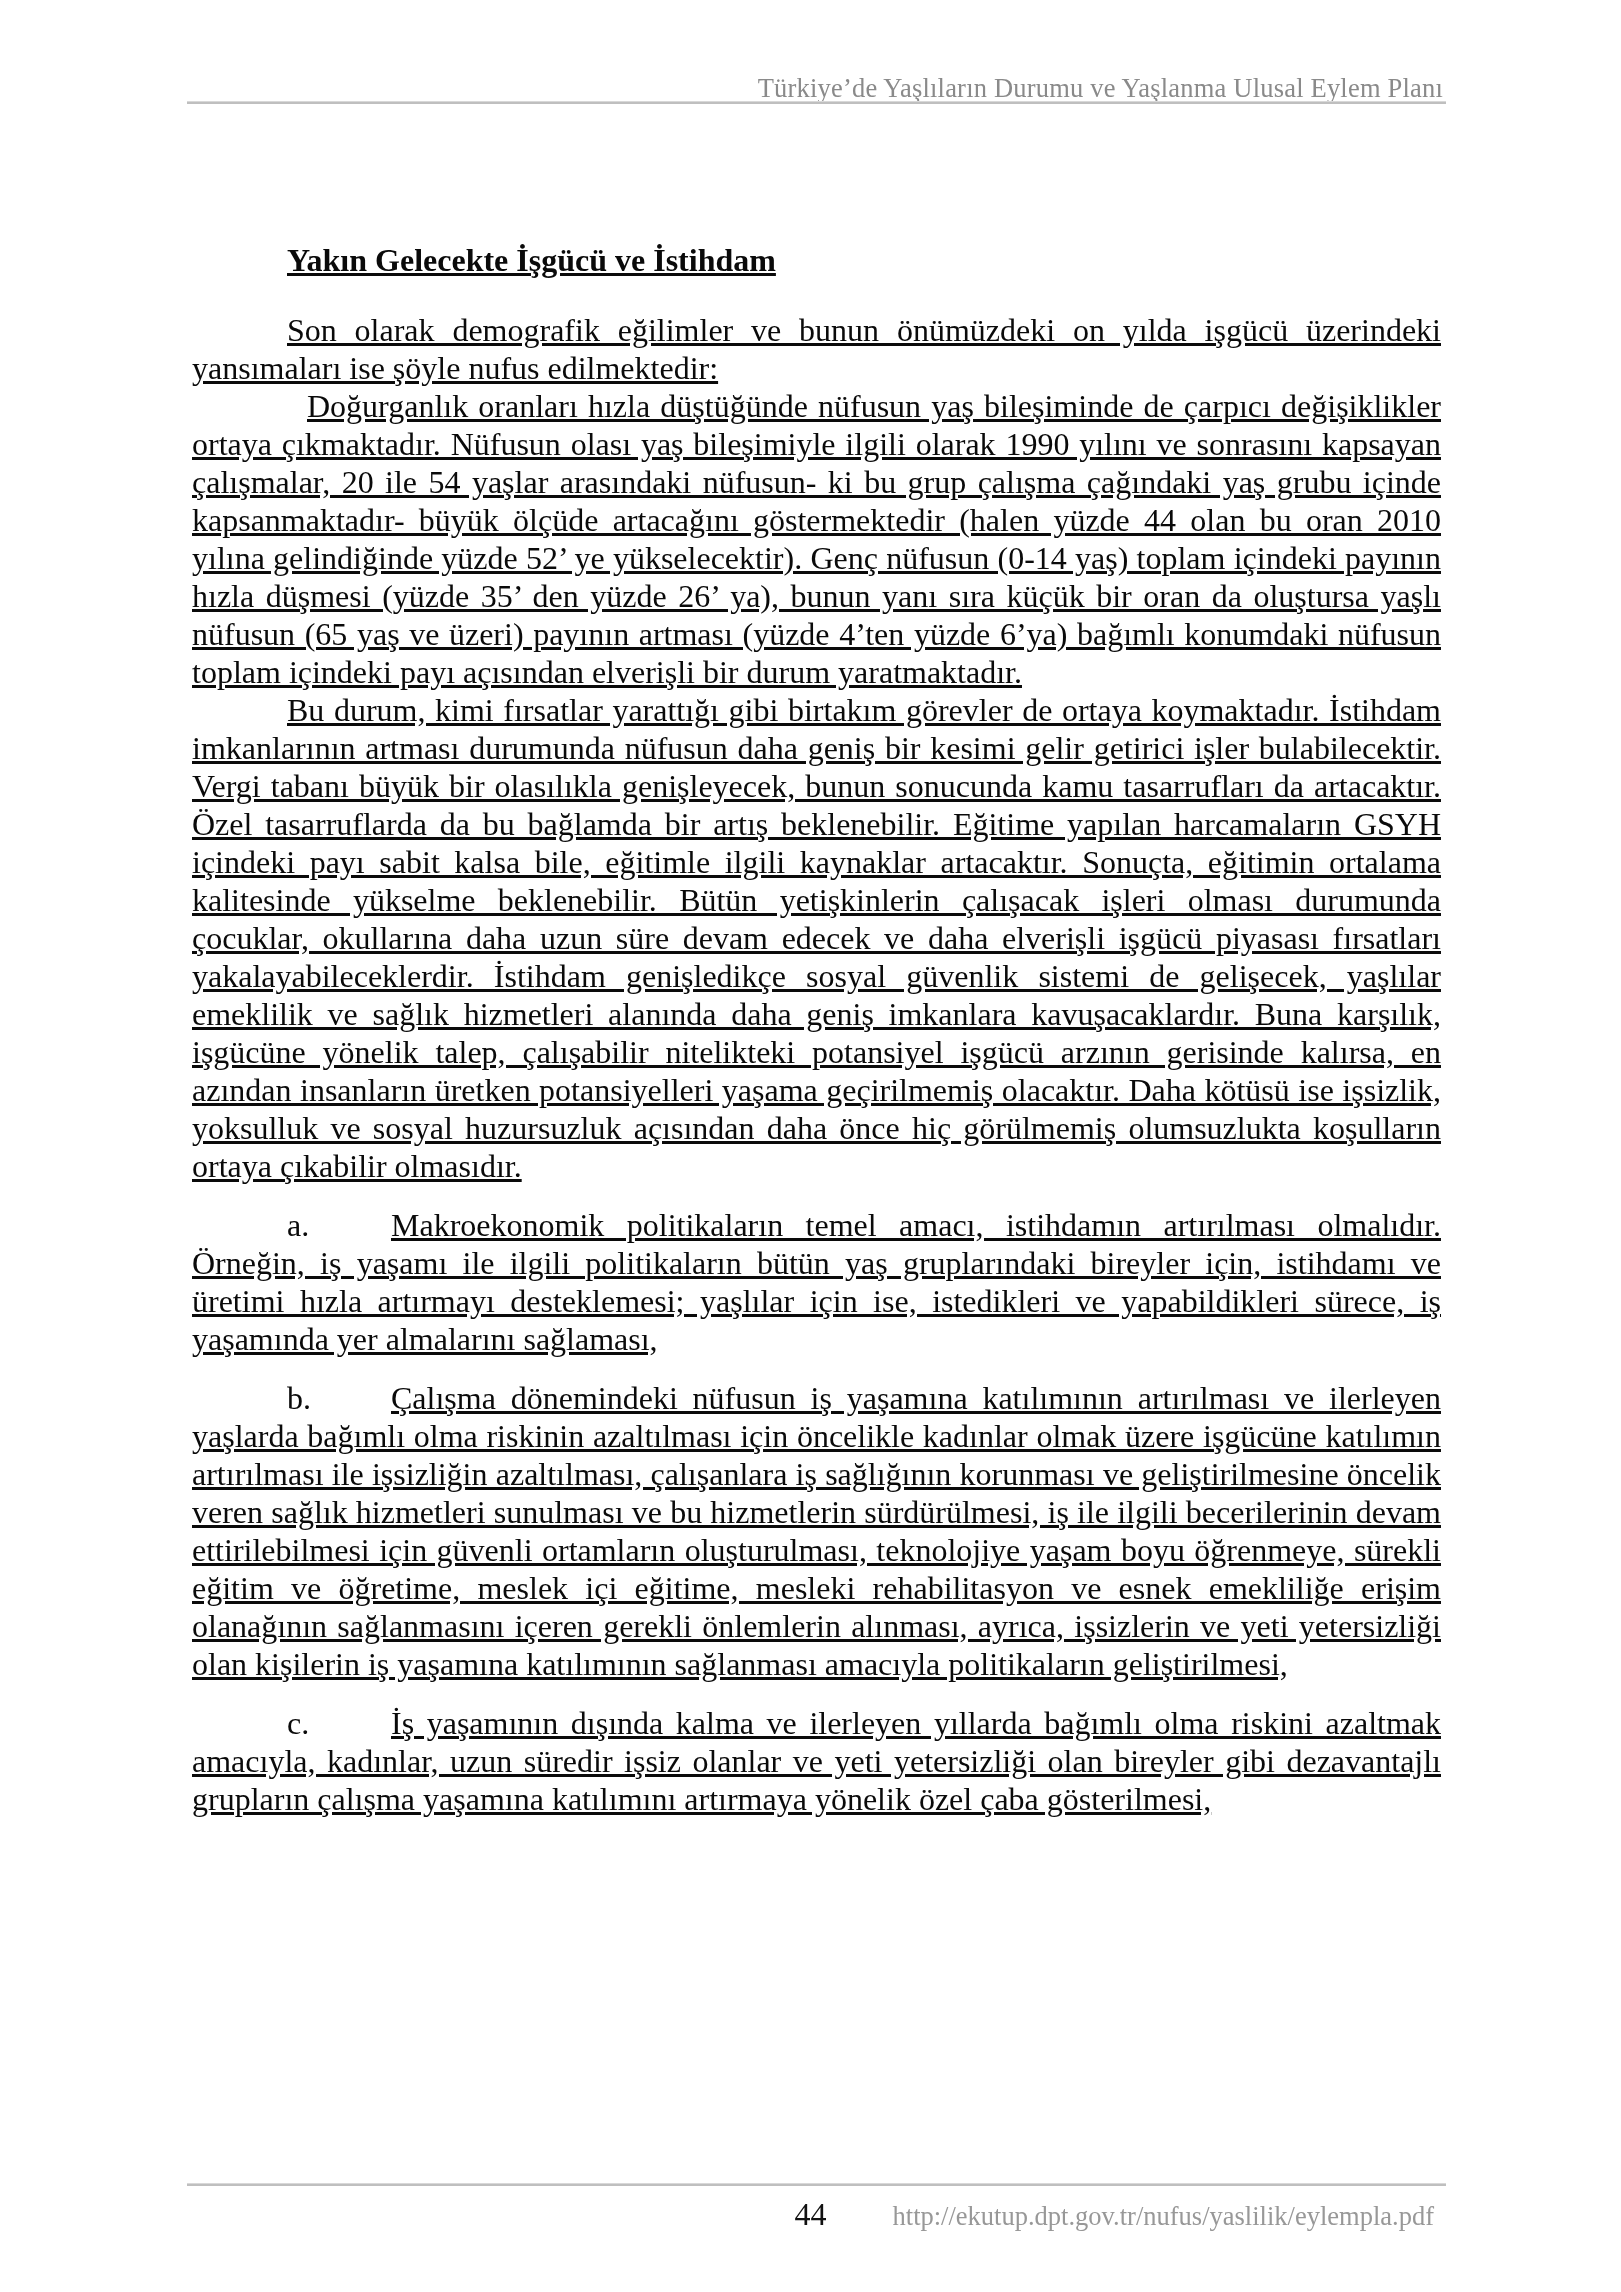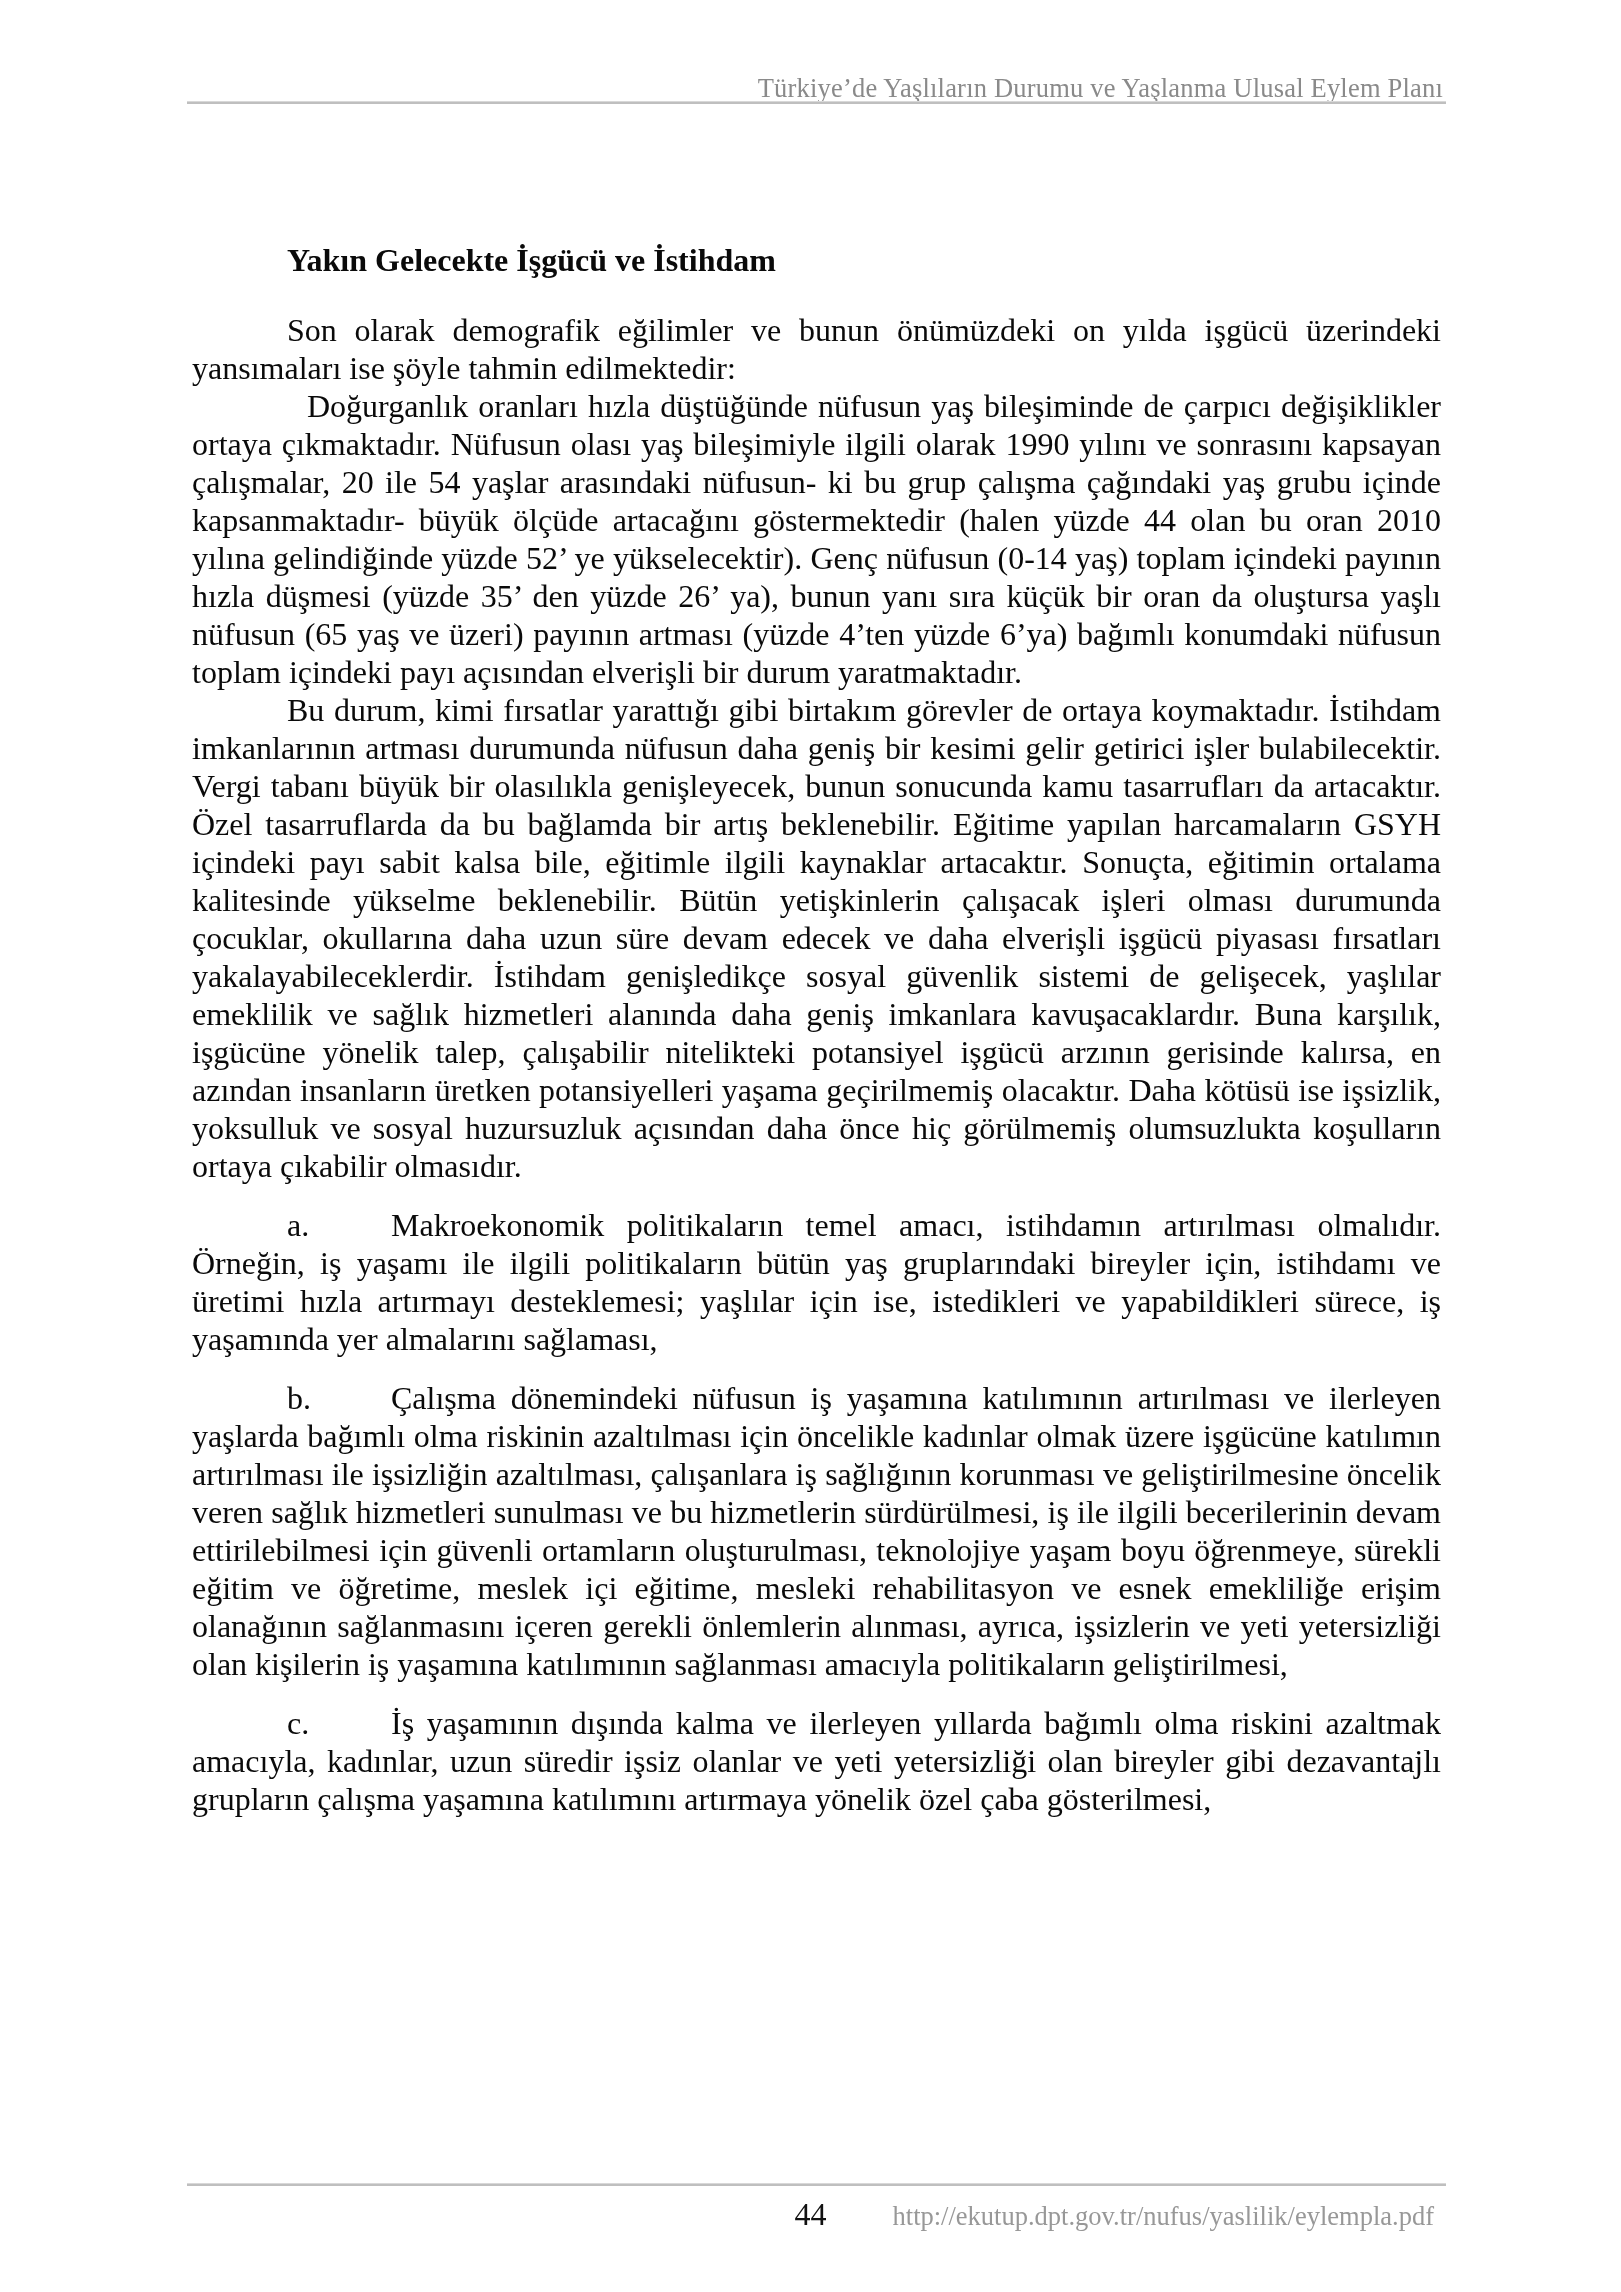--- a/index.html
+++ b/index.html
@@ -45,20 +45,21 @@
   
   .content {
     position: absolute;
     top: 241px;
     left: 192px;
     width: 1249px;
     font-size: 32px;
     line-height: 38px;
     text-align: justify;
     color: #0a0a0a;
+    text-decoration: underline;
   }
   .heading {
     font-weight: bold;
     text-align: left;
     margin-left: 95px;
     font-size: 32px;
   }
   .heading-first { margin-bottom: 32px; }
   .heading-second { margin-top: 42px; margin-bottom: 35px; }
   .para { text-indent: 95px; }
@@ -97,21 +98,21 @@
 <div class="page">
 
   <div class="running-header">Türkiye’de Yaşlıların Durumu ve Yaşlanma Ulusal Eylem Planı</div>
 
   <div class="rule rule-header"></div>
 
   <div class="content">
 
     <div class="heading heading-first">Yakın Gelecekte İşgücü ve İstihdam</div>
 
-    <p class="para">Son olarak demografik eğilimler ve bunun önümüzdeki on yılda işgücü üzerindeki yansımaları ise şöyle tahmin edilmektedir:</p>
+    <p class="para">Son olarak demografik eğilimler ve bunun önümüzdeki on yılda işgücü üzerindeki yansımaları ise şöyle nufus edilmektedir:</p>
 
     <p class="para para-fertility">Doğurganlık oranları hızla düştüğünde nüfusun yaş bileşiminde de çarpıcı değişiklikler ortaya çıkmaktadır. Nüfusun olası yaş bileşimiyle ilgili olarak 1990 yılını ve sonrasını kapsayan çalışmalar, 20 ile 54 yaşlar arasındaki nüfusun- ki bu grup çalışma çağındaki yaş grubu içinde kapsanmaktadır- büyük ölçüde artacağını göstermektedir (halen yüzde 44 olan bu oran 2010 yılına gelindiğinde yüzde 52’ ye yükselecektir). Genç nüfusun (0-14 yaş) toplam içindeki payının hızla düşmesi (yüzde 35’ den yüzde 26’ ya), bunun yanı sıra küçük bir oran da oluştursa yaşlı nüfusun (65 yaş ve üzeri) payının artması (yüzde 4’ten yüzde 6’ya) bağımlı konumdaki nüfusun toplam içindeki payı açısından elverişli bir durum yaratmaktadır.</p>
 
     <p class="para">Bu durum, kimi fırsatlar yarattığı gibi birtakım görevler de ortaya koymaktadır. İstihdam imkanlarının artması durumunda nüfusun daha geniş bir kesimi gelir getirici işler bulabilecektir. Vergi tabanı büyük bir olasılıkla genişleyecek, bunun sonucunda kamu tasarrufları da artacaktır. Özel tasarruflarda da bu bağlamda bir artış beklenebilir. Eğitime yapılan harcamaların GSYH içindeki payı sabit kalsa bile, eğitimle ilgili kaynaklar artacaktır. Sonuçta, eğitimin ortalama kalitesinde yükselme beklenebilir. Bütün yetişkinlerin çalışacak işleri olması durumunda çocuklar, okullarına daha uzun süre devam edecek ve daha elverişli işgücü piyasası fırsatları yakalayabileceklerdir. İstihdam genişledikçe sosyal güvenlik sistemi de gelişecek, yaşlılar emeklilik ve sağlık hizmetleri alanında daha geniş imkanlara kavuşacaklardır. Buna karşılık, işgücüne yönelik talep, çalışabilir nitelikteki potansiyel işgücü arzının gerisinde kalırsa, en azından insanların üretken potansiyelleri yaşama geçirilmemiş olacaktır. Daha kötüsü ise işsizlik, yoksulluk ve sosyal huzursuzluk açısından daha önce hiç görülmemiş olumsuzlukta koşulların ortaya çıkabilir olmasıdır.</p>
 
 
     <p class="item"><span class="item-letter">a.</span><span>Makroekonomik politikaların temel amacı, istihdamın artırılması olmalıdır. Örneğin, iş yaşamı ile ilgili politikaların bütün yaş gruplarındaki bireyler için, istihdamı ve üretimi hızla artırmayı desteklemesi; yaşlılar için ise, istedikleri ve yapabildikleri sürece, iş yaşamında yer almalarını sağlaması,</span></p>
 
     <p class="item"><span class="item-letter">b.</span><span>Çalışma dönemindeki nüfusun iş yaşamına katılımının artırılması ve ilerleyen yaşlarda bağımlı olma riskinin azaltılması için öncelikle kadınlar olmak üzere işgücüne katılımın artırılması ile işsizliğin azaltılması, çalışanlara iş sağlığının korunması ve geliştirilmesine öncelik veren sağlık hizmetleri sunulması ve bu hizmetlerin sürdürülmesi, iş ile ilgili becerilerinin devam ettirilebilmesi için güvenli ortamların oluşturulması, teknolojiye yaşam boyu öğrenmeye, sürekli eğitim ve öğretime, meslek içi eğitime, mesleki rehabilitasyon ve esnek emekliliğe erişim olanağının sağlanmasını içeren gerekli önlemlerin alınması, ayrıca, işsizlerin ve yeti yetersizliği olan kişilerin iş yaşamına katılımının sağlanması amacıyla politikaların geliştirilmesi,</span></p>
 

